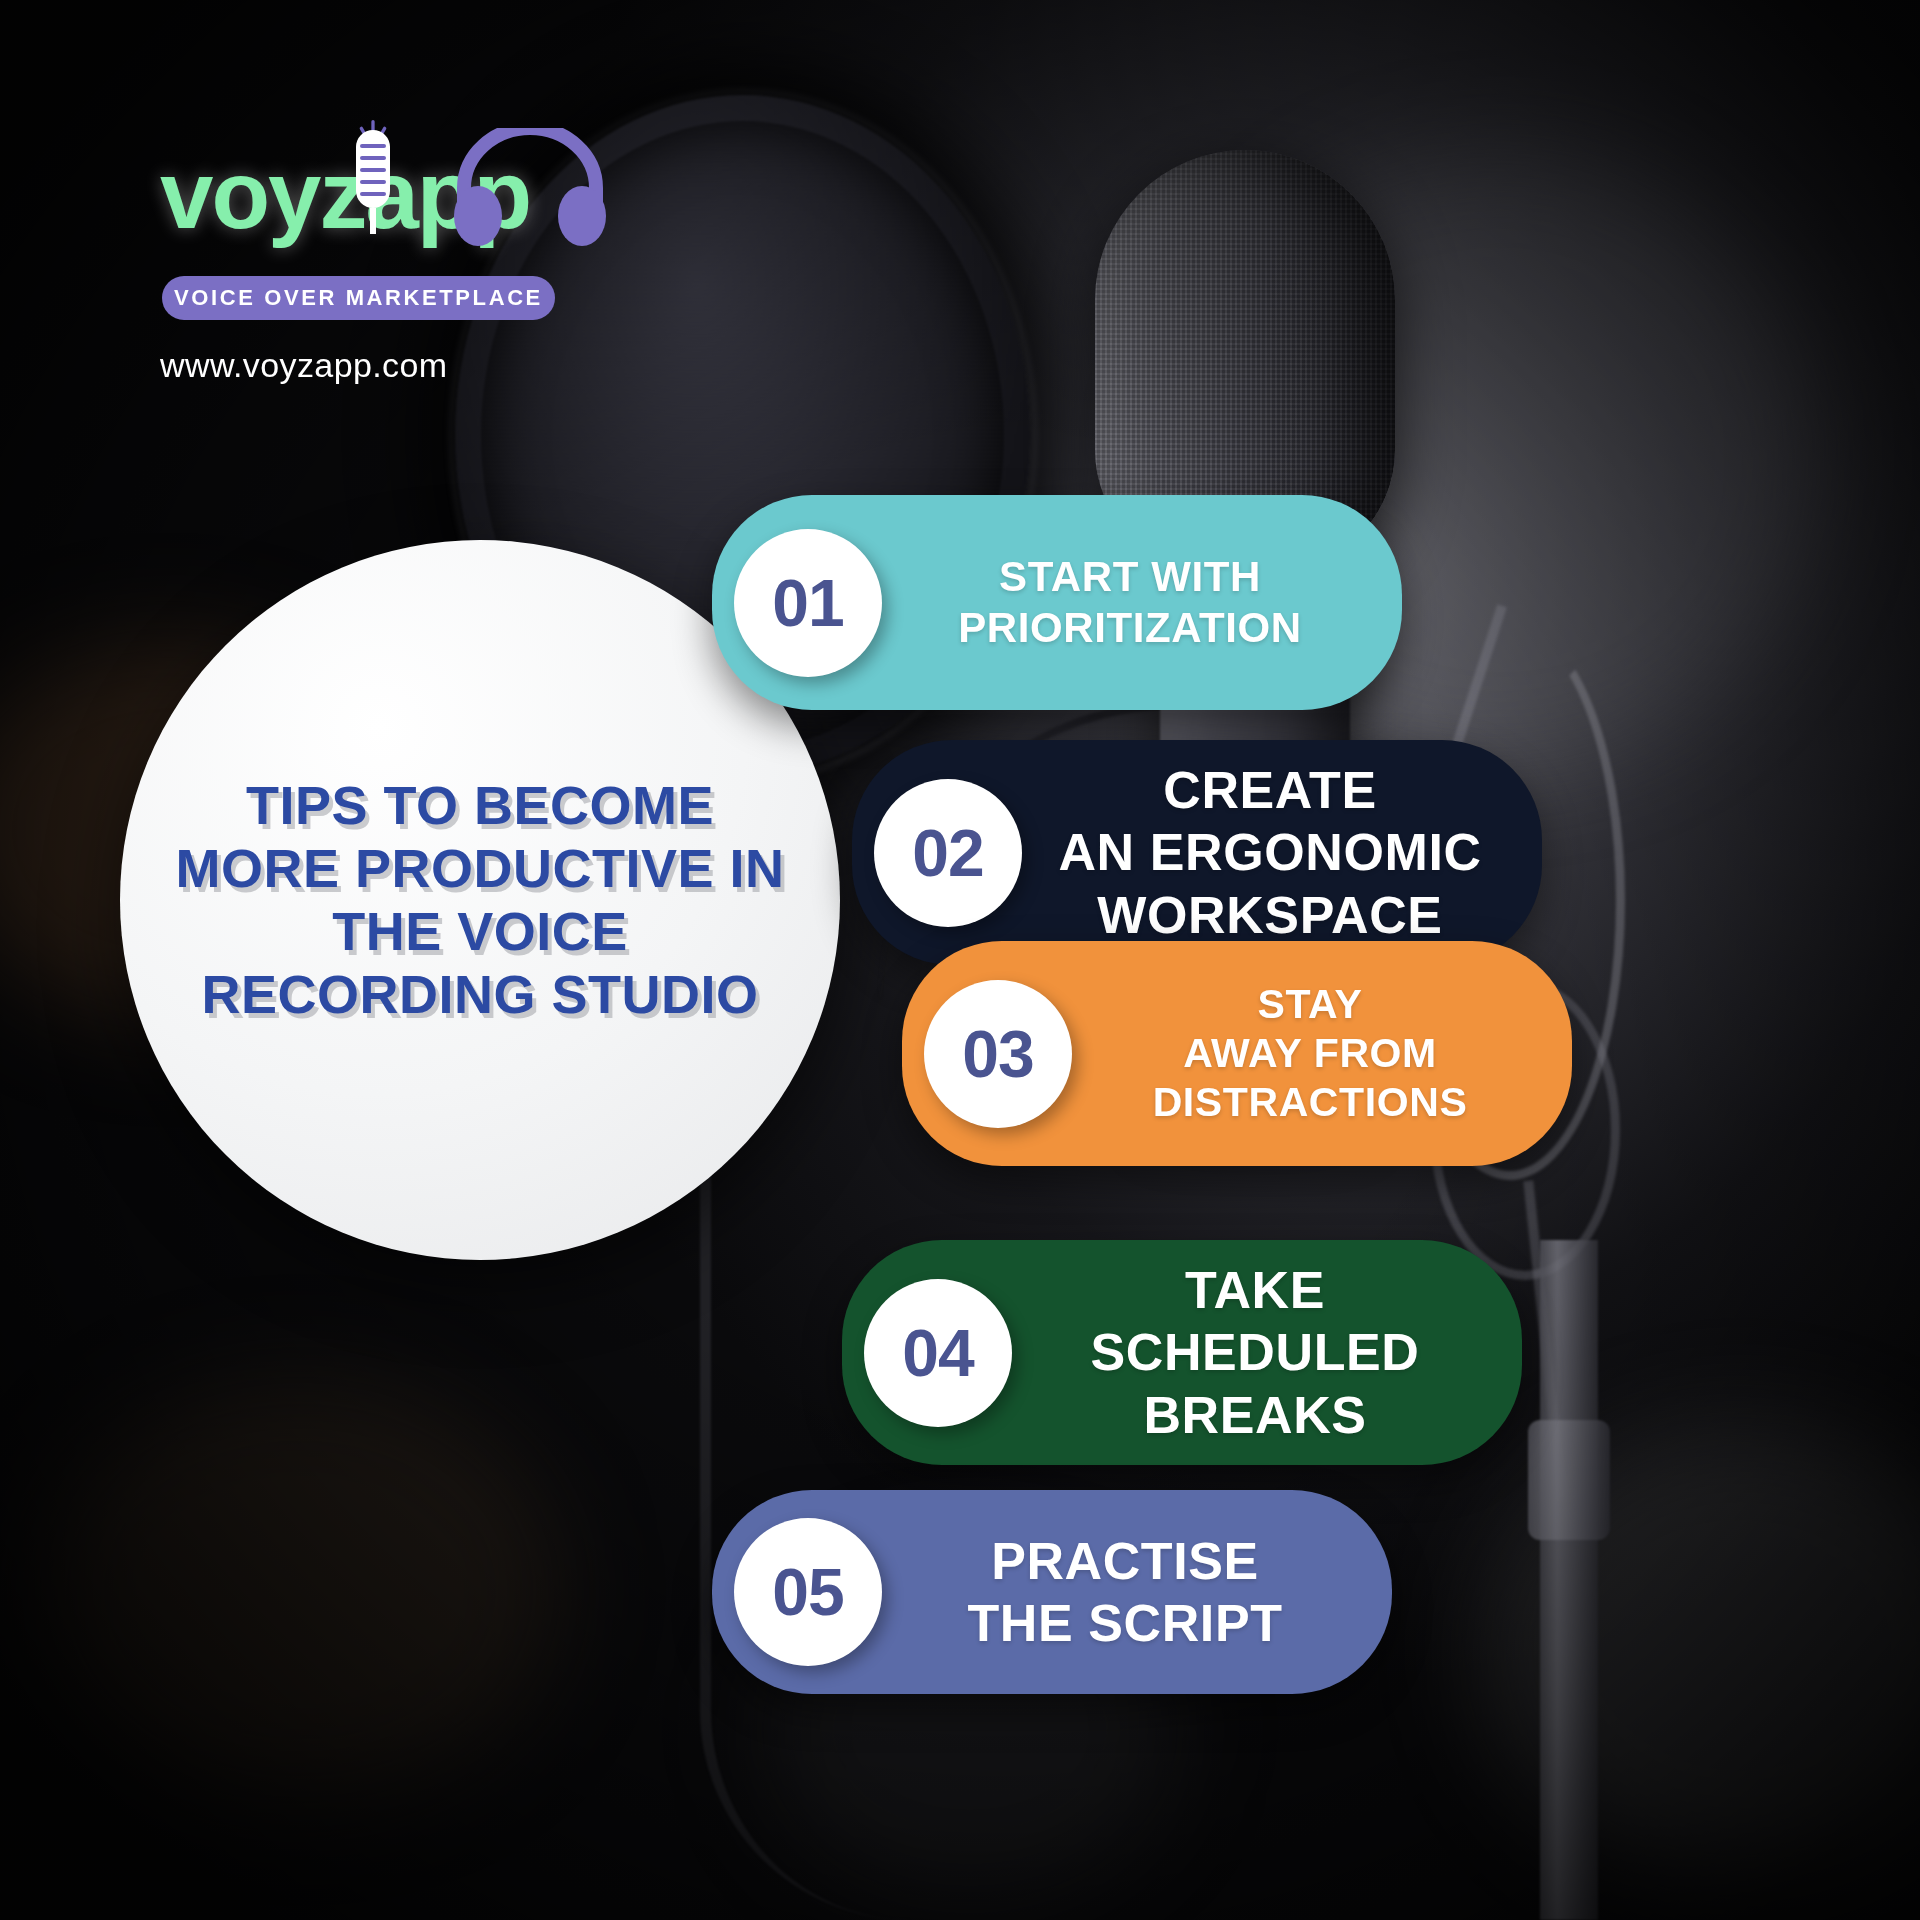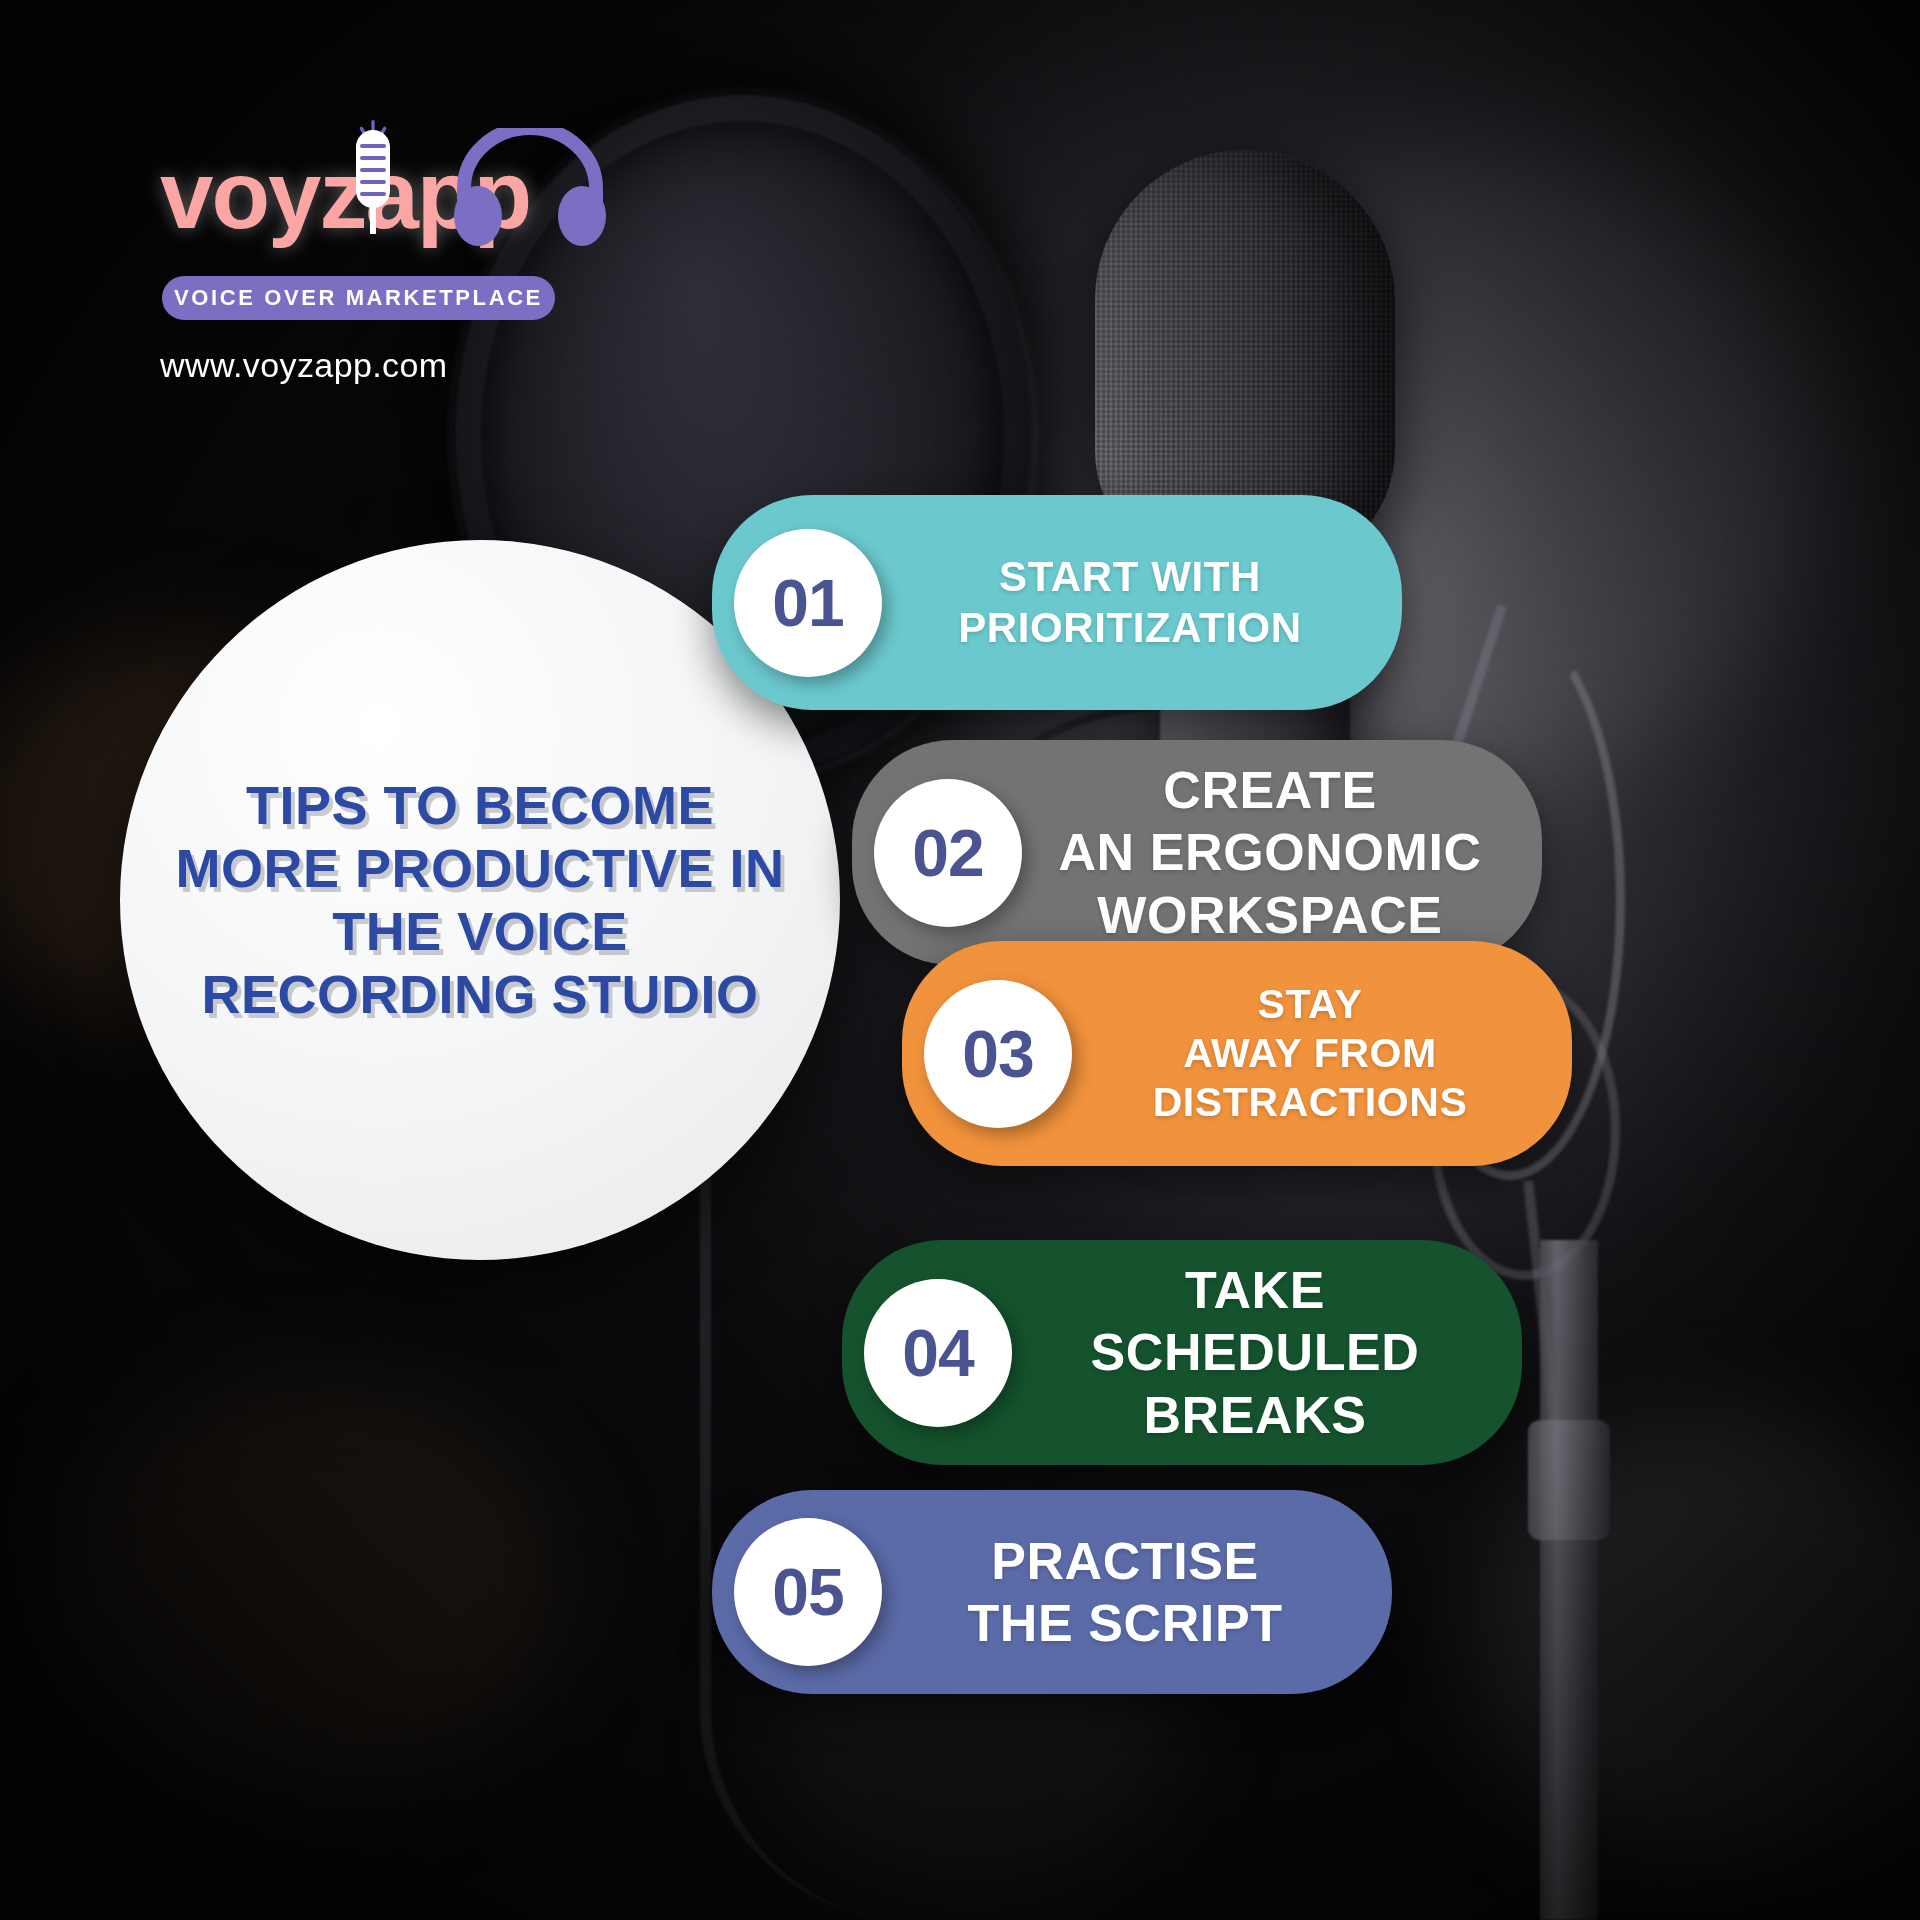--- a/index.html
+++ b/index.html
@@ -112,21 +112,21 @@
   }
   .vig{
     position:absolute; inset:0;
     background:radial-gradient(ellipse 1250px 1250px at 52% 48%, rgba(0,0,0,0) 38%, rgba(0,0,0,.45) 74%, rgba(0,0,0,.82) 100%);
   }
 
   
   .logo-wrap{ position:absolute; left:150px; top:120px; width:420px; }
   .logo-mark{ position:relative; height:150px; }
   .logo-word{
-    font-size:96px; font-weight:700; color:#fca5a5; letter-spacing:-2px;
+    font-size:96px; font-weight:700; color:#86efac; letter-spacing:-2px;
     line-height:150px; padding-left:10px;
     text-shadow:0 0 18px rgba(255,255,255,.35);
     font-family:"Liberation Sans", sans-serif;
   }
   .logo-mic{
     position:absolute; left:196px; top:6px; width:54px; height:112px;
   }
   .logo-head{
     position:absolute; left:206px; top:0px; width:34px; height:40px;
   }
@@ -265,21 +265,21 @@
 </div>
 
 <div class="pills">
 
   <div class="pill" id="pill-1" style="background: rgb(107, 201, 206);">
     <div class="num-circle" style="color: rgb(74, 84, 144);">01</div>
     <div class="pill-text">START WITH
 PRIORITIZATION</div>
   </div>
 
-  <div class="pill" id="pill-2" style="background: #737373;">
+  <div class="pill" id="pill-2" style="background: #0f172a;">
     <div class="num-circle" style="color: rgb(74, 84, 144);">02</div>
     <div class="pill-text">CREATE
 AN ERGONOMIC
 WORKSPACE</div>
   </div>
 
   <div class="pill" id="pill-3" style="background: rgb(241, 146, 60);">
     <div class="num-circle" style="color: rgb(74, 84, 144);">03</div>
     <div class="pill-text">STAY
 AWAY FROM

